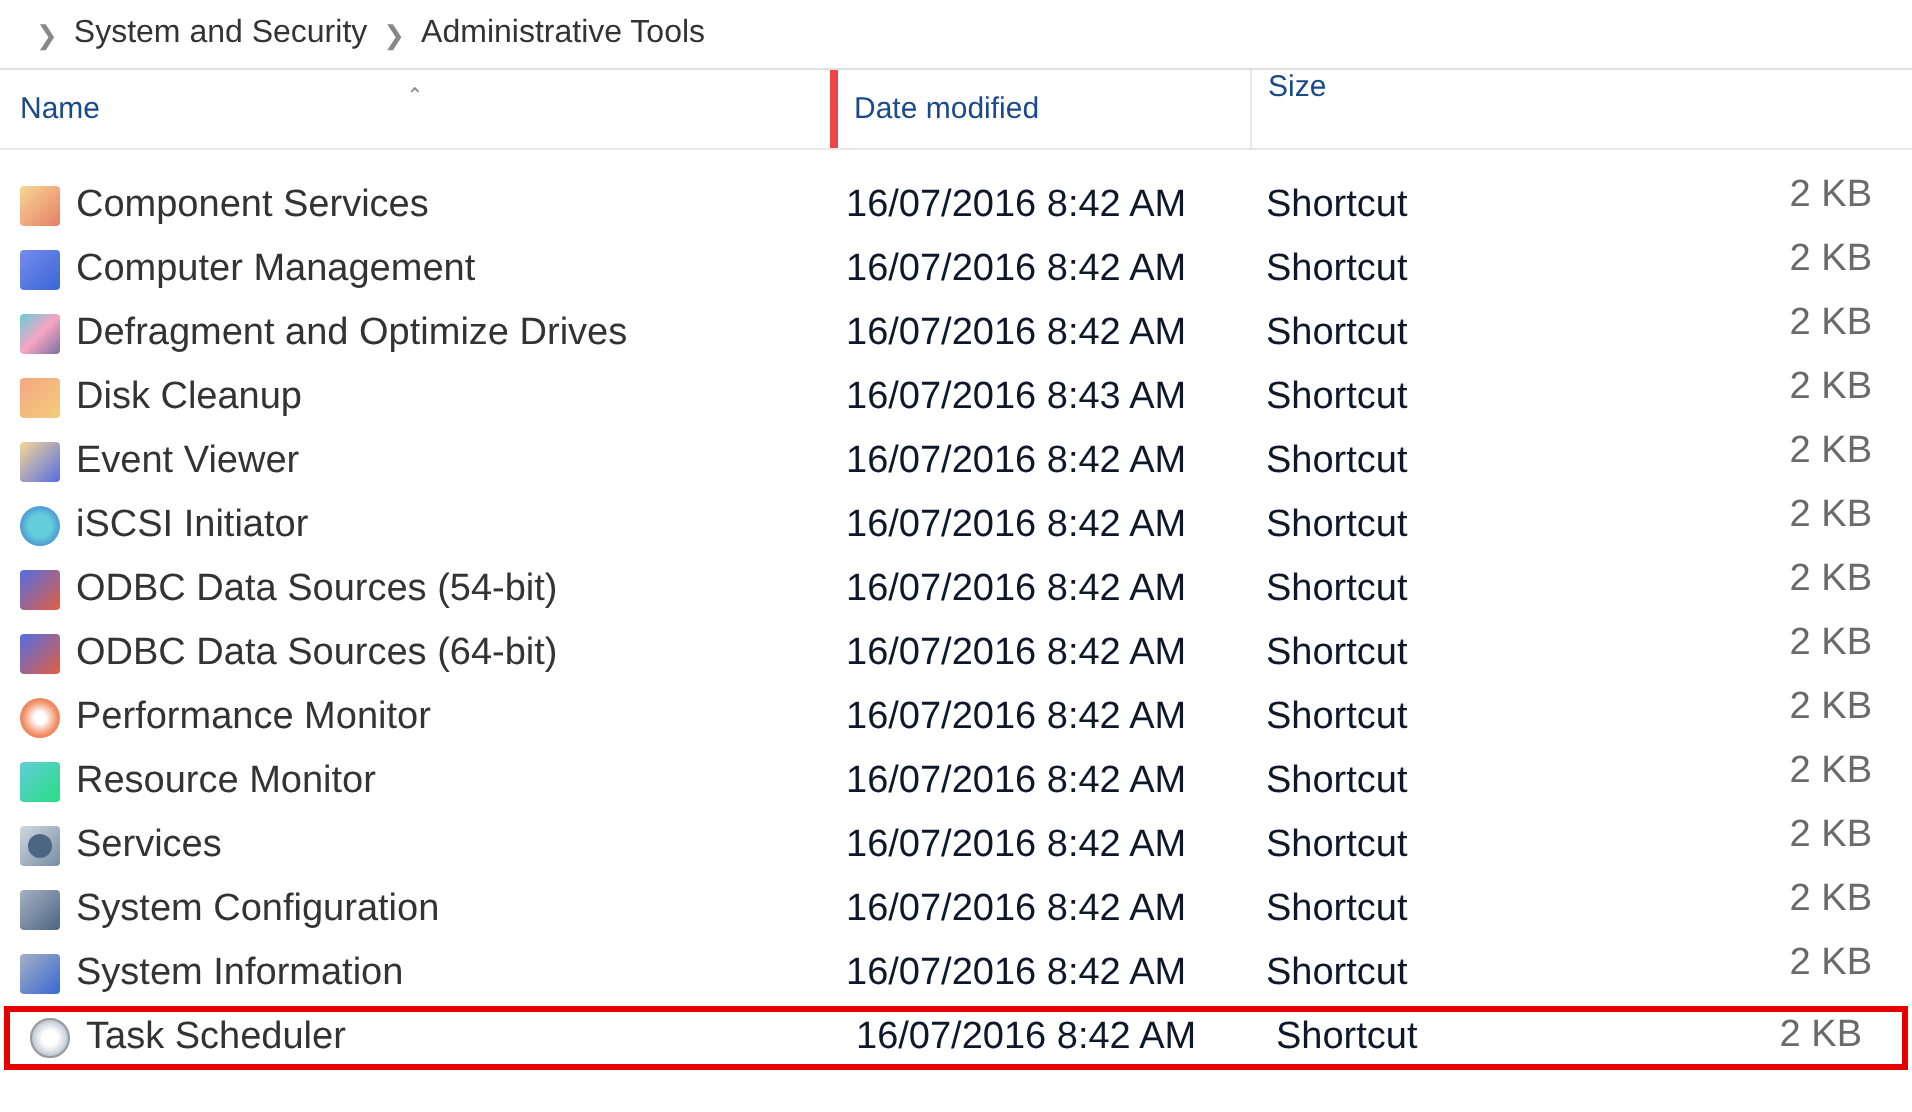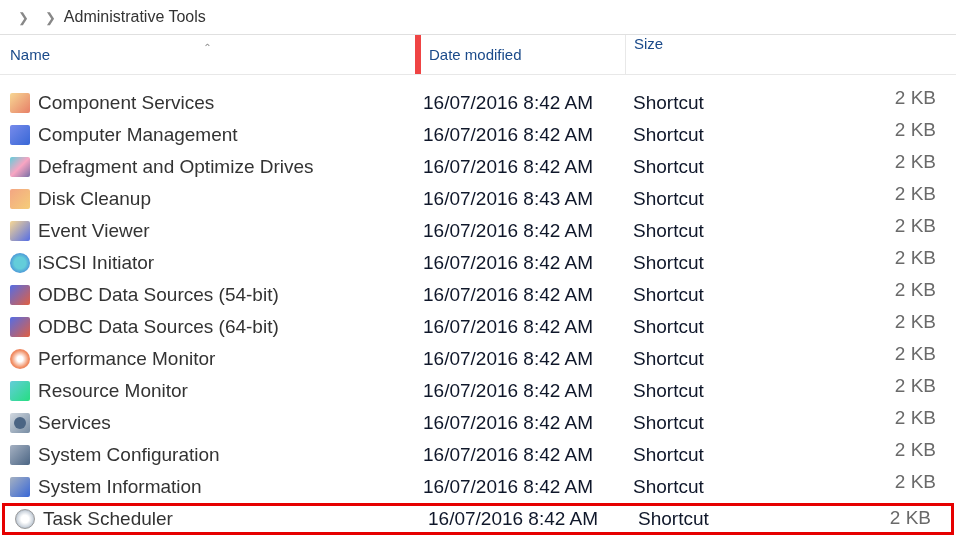--- a/index.html
+++ b/index.html
@@ -41,21 +41,21 @@
     .col-name {
       width: 415px;
       padding-left: 10px;
       position: relative;
       display: flex;
       align-items: center;
     }
     .col-date {
       width: 210px;
       padding-left: 8px;
-      border-left: 6px solid #ef4444;
+      border-left: 4px solid #ef4444;
       height: 100%;
       display: flex;
       align-items: center;
     }
     .col-type {
       width: 200px;
       padding-left: 8px;
       border-left: 1px solid #e8e8e8;
       height: 100%;
       display: flex;
@@ -135,20 +135,21 @@
     .ico-tasksched { background: radial-gradient(circle, #fff 30%, #d1d8e0 60%, #778ca3 100%); border-radius: 50%; border: 1px solid #999; }
     .spacer-top {
       height: 12px;
     }
   </style>
 </head>
 <body>
 
 <div class="breadcrumb">
   <span class="chevron">❯</span>
+  <span>System and Security</span>
   <span class="chevron">❯</span>
   <span>Administrative Tools</span>
 </div>
 
 <div class="header-row">
   <div class="col-name">
     <span class="sort-indicator">⌃</span>
     <span>Name</span>
   </div>
   <div class="col-date">

